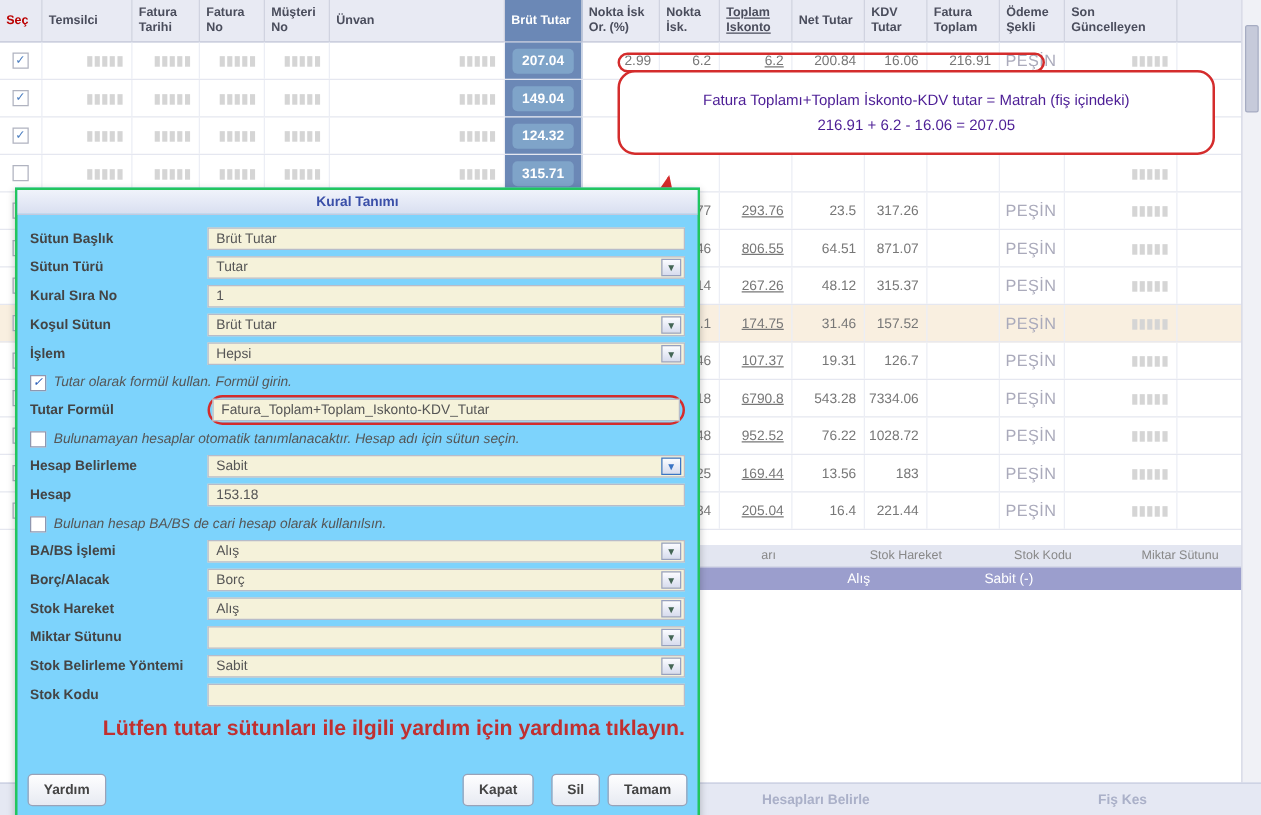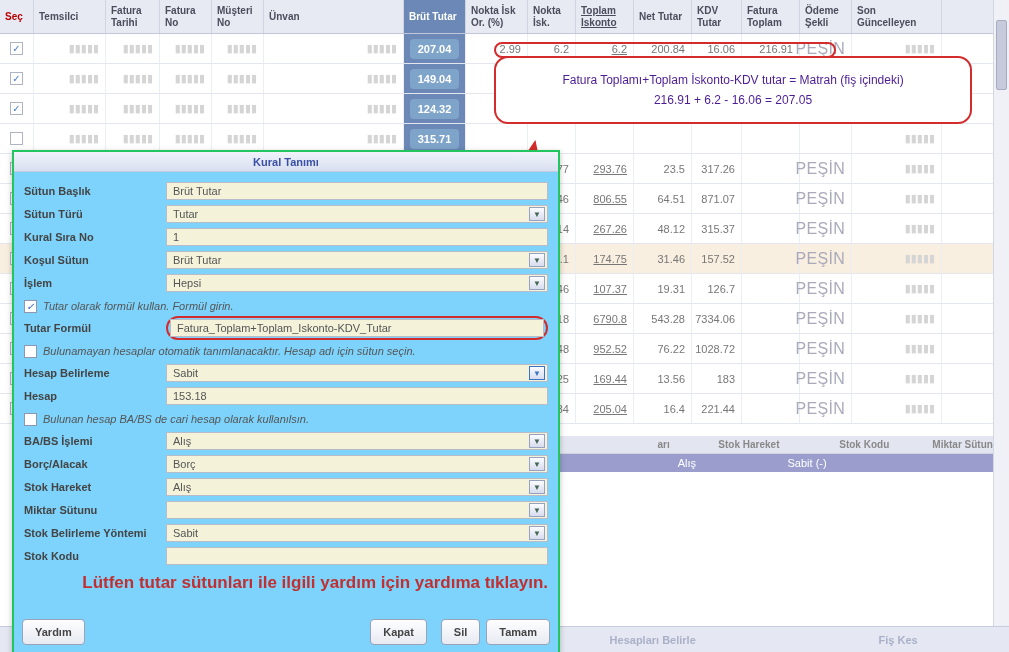--- a/index.html
+++ b/index.html
@@ -65,21 +65,21 @@
   .grid-row .col-sec { justify-content:center; }
   .grid-row .col-brut { justify-content:center; color:#fff; font-weight:bold;}
   .brut-chip { background:#7fa4c9; border-radius:4px; width:100%; height:20px; display:flex; align-items:center; justify-content:center; }
   .blur { color:#d5d5d5; filter:blur(0.6px); }
   .chk {
     width:13px; height:13px; border:1px solid #b0b3c0; background:#fff;
   }
   .chk.checked::after{
     content:"✓"; color:#4a7dbf; font-size:10px; display:block; text-align:center; line-height:11px;
   }
-  .pesin { color:#aab; font-size:16px; letter-spacing:0.3px;}
+  .pesin { color:#aab; font-size:13px; letter-spacing:0.3px;}
   
   .callout {
     position:absolute;
     top:56px; left:494px;
     width:478px; height:68px;
     border:2px solid #d42c2c;
     border-radius:14px;
     background:#fff;
     color:#4c1d95;
     display:flex;
@@ -167,21 +167,21 @@
   .sub-header {
     position:absolute;
     top:436px; left:560px; right:10px;
     height:18px;
     display:flex;
     background:#e3e6f1;
     color:#888;
     font-size:10px;
     border-bottom:1px solid #cfd3e3;
   }
-  .sub-header > div { flex:1; text-align:right; line-height:18px;font-weight:bold;}
+  .sub-header > div { flex:1; text-align:center; line-height:18px;}
   .sub-row {
     position:absolute;
     top:454px; left:560px; right:10px;
     height:18px;
     display:flex;
     background:#9b9ecd;
     color:#fff;
     font-size:11px;
   }
   .sub-row > div { flex:1; padding:0 8px; line-height:18px;}

